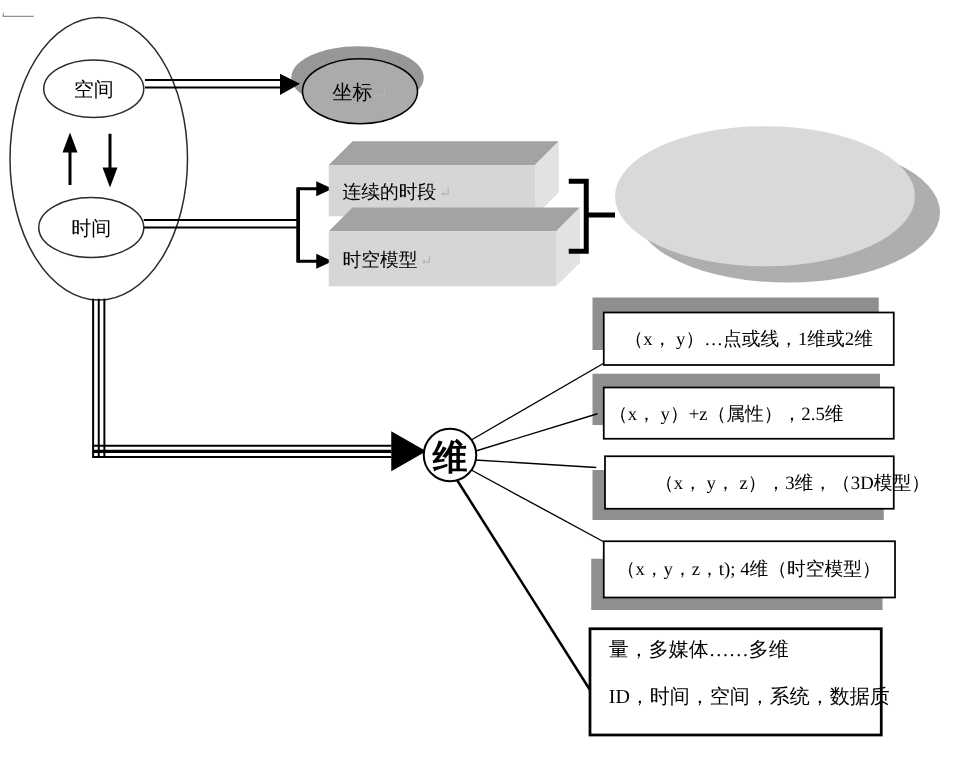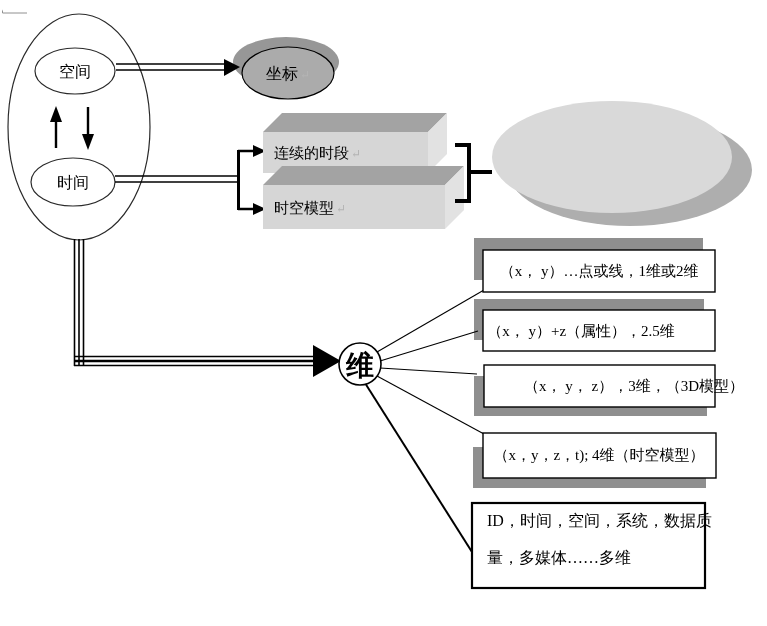--- a/index.html
+++ b/index.html
@@ -129,17 +129,17 @@
 
   <div class="txt item-label" style="left:483px; top:262px;">（x， y）…点或线，1维或2维</div>
 
   <div class="txt item-label" style="left:465px; top:322px;">（x， y）+z（属性），2.5维</div>
 
   <div class="txt item-label" style="left:484px; top:377px;margin-left:34px;">（x， y， z），3维，（3D模型）</div>
 
   <div class="txt item-label" style="left:483px; top:446px;">（x，y，z，t); 4维（时空模型）</div>
 
   <div class="txt multiline" style="left:487px; top:502px;">
+    <div>量，多媒体……多维</div>
     <div>ID，时间，空间，系统，数据质</div>
-    <div>量，多媒体……多维</div>
   </div>
 
 </div>
 
 </body></html>

